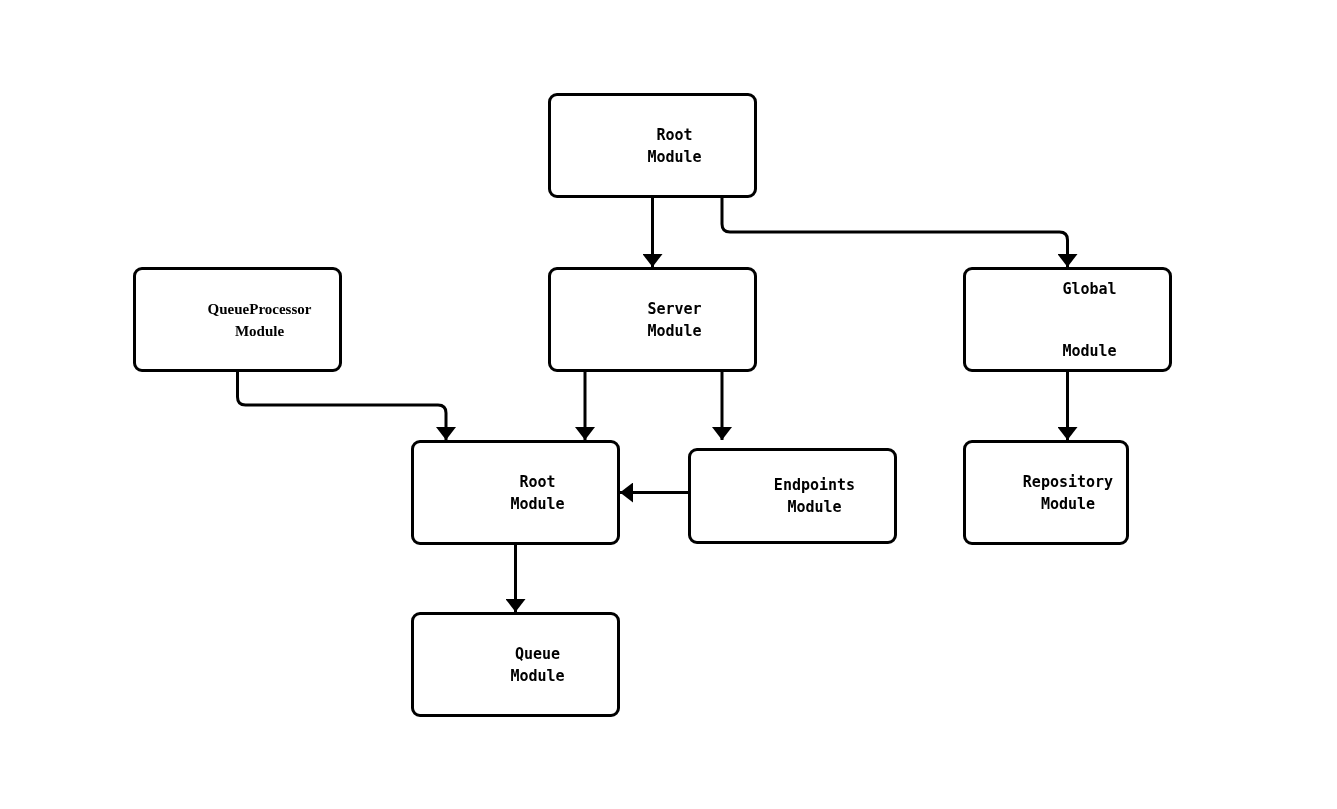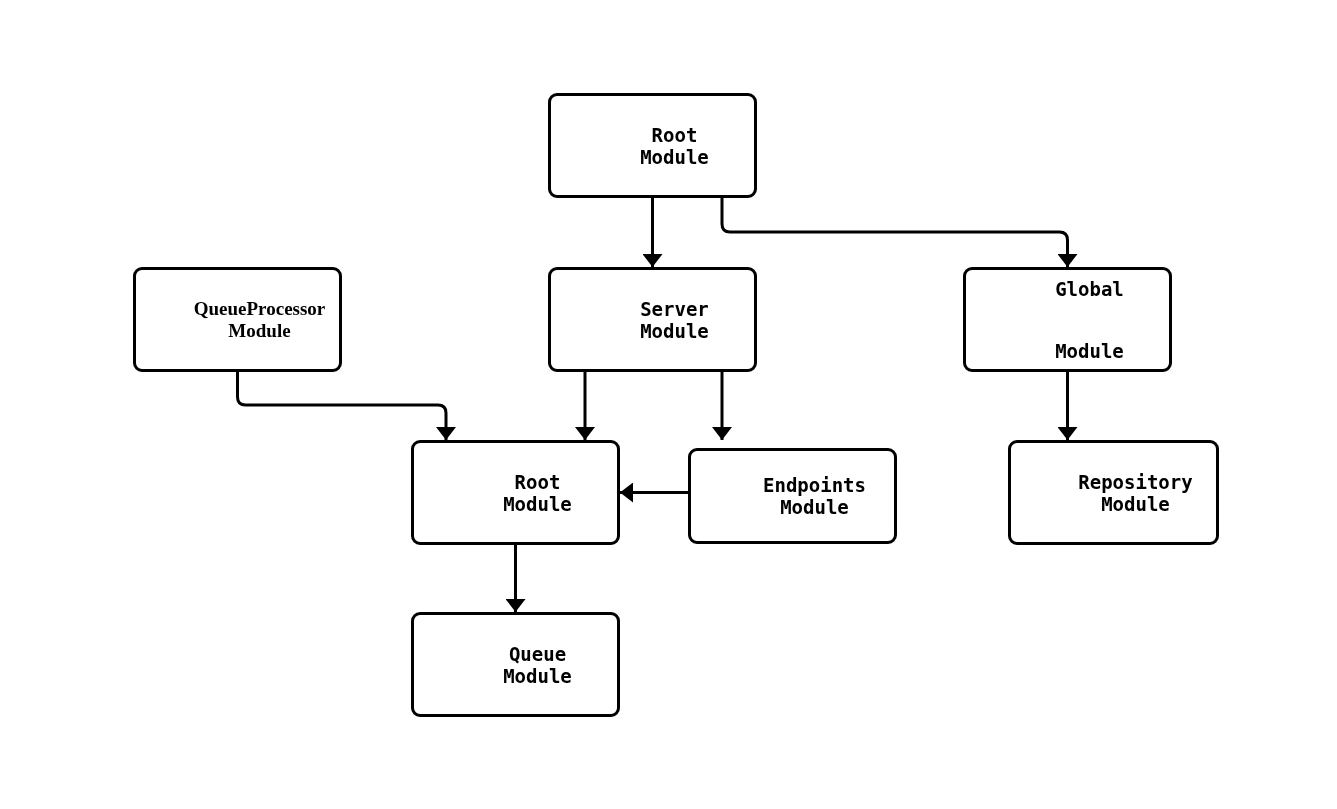--- a/index.html
+++ b/index.html
@@ -52,21 +52,21 @@
     background: var(--node-fill);
     border: 3px solid var(--stroke);
     border-radius: 9px;
     display: flex;
     flex-direction: column;
     align-items: center;
     justify-content: center;
     text-align: center;
   }
   .node-line {
-    font-size: 19px;
+    font-size: 15px;
     line-height: 22px;
     font-weight: 700;
     color: var(--text);
     white-space: pre;
     margin-left: 44px;
   }
 </style>
 </head>
 <body>
 
@@ -106,21 +106,21 @@
         <div class="node-line">Module</div>
       </div>
       <div class="node" style="left: 411px; top: 440px; width: 209px; height: 105px;">
         <div class="node-line">Root</div>
         <div class="node-line">Module</div>
       </div>
       <div class="node" style="left: 688px; top: 448px; width: 209px; height: 96px;">
         <div class="node-line">Endpoints</div>
         <div class="node-line">Module</div>
       </div>
-      <div class="node" style="left: 1008px; top: 440px; width: 211px; height: 105px;">
+      <div class="node" style="left: 963px; top: 440px; width: 166px; height: 105px;">
         <div class="node-line">Repository</div>
         <div class="node-line">Module</div>
       </div>
       <div class="node" style="left: 411px; top: 612px; width: 209px; height: 105px; text-align: right;">
         <div class="node-line">Queue</div>
         <div class="node-line">Module</div>
       </div>
     </div>
 </div>
 

